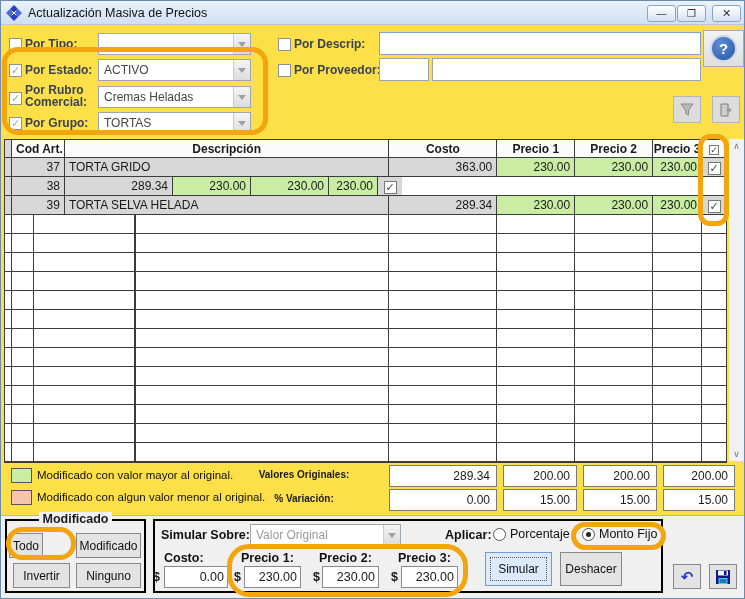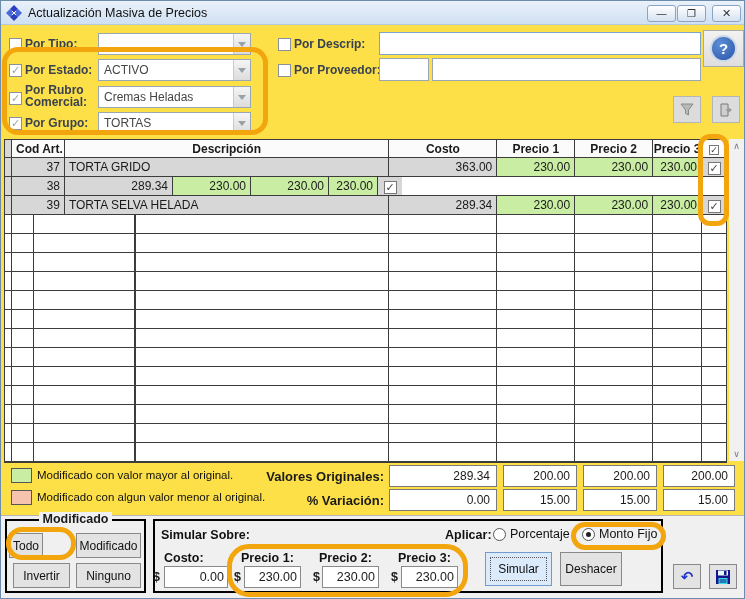--- a/index.html
+++ b/index.html
@@ -78,21 +78,21 @@
   .gridcb.small { width:10px; height:10px; font-size:9px; line-height:8px; margin-top:0; }
   .vscroll {
     position:absolute; left:728px; top:138px; width:15px; height:322px; background:#f1f1f1;
     display:flex; flex-direction:column; justify-content:space-between; align-items:center;
     font-size:9px; color:#777;
   }
   .vscroll span { line-height:14px; }
   
   .swatch { position:absolute; left:10px; width:21px; height:15px; border:1px solid #555; }
   .legend-label { position:absolute; left:36px; font-size:11.5px; color:#111; }
-  .sumlabel { position:absolute; font-weight:bold; font-size:13px; text-align:right; width:160px; }
+  .sumlabel { position:absolute; font-weight:bold; font-size:10px; text-align:center; width:160px; }
   .sumbox {
     position:absolute; height:22px; background:#fff; border:1px solid #7a7a7a;
     text-align:right; padding-right:6px; line-height:20px; font-size:12px;
   }
   
   .bottombar { position:absolute; left:0; top:514px; width:745px; height:85px; background:#f0f0f0; border-top:1px solid #b5b5b5; }
   .groupbox { position:absolute; border:2px solid #000; }
   .gb-title { position:absolute; top:-9px; left:0; width:100%; text-align:center; }
   .gb-title span { background:#f0f0f0; padding:0 4px; font-weight:bold; font-size:12.5px; }
   .btn {
@@ -415,20 +415,26 @@
     <div class="gb-title"><span>Modificado</span></div>
   </div>
   <div class="btn" style="left:8px;top:532px;width:34px;height:25px;">Todo</div>
   <div class="btn" style="left:75px;top:532px;width:65px;height:25px;">Modificado</div>
   <div class="btn" style="left:12px;top:562px;width:57px;height:25px;">Invertir</div>
   <div class="btn" style="left:75px;top:562px;width:65px;height:25px;">Ninguno</div>
 
   <div class="groupbox" style="left:152px;top:518px;width:510px;height:74px;"></div>
 
   <div class="blabel" style="left:160px;top:527px;">Simular Sobre:</div>
+  <div class="dd" style="left:249px;top:523px;width:151px;">
+    <span class="val" style="color:#9a9a9a;">Valor Original</span>
+    <span class="arrowbox">
+        <span class="tri"></span>
+      </span>
+  </div>
 
   <div class="blabel" style="left:444px;top:527px;">Aplicar:</div>
   <div class="radio" style="left:492px;top:527px;"></div>
   <div class="rlabel" style="left:509px;top:526px;">Porcentaje</div>
   <div class="radio sel" style="left:581px;top:527px;"></div>
   <div class="rlabel" style="left:598px;top:526px;">Monto Fijo</div>
 
   <div class="blabel" style="left:163px;top:550px;">Costo:</div>
   <div class="blabel" style="left:240px;top:550px;">Precio 1:</div>
   <div class="blabel" style="left:318px;top:550px;">Precio 2:</div>

